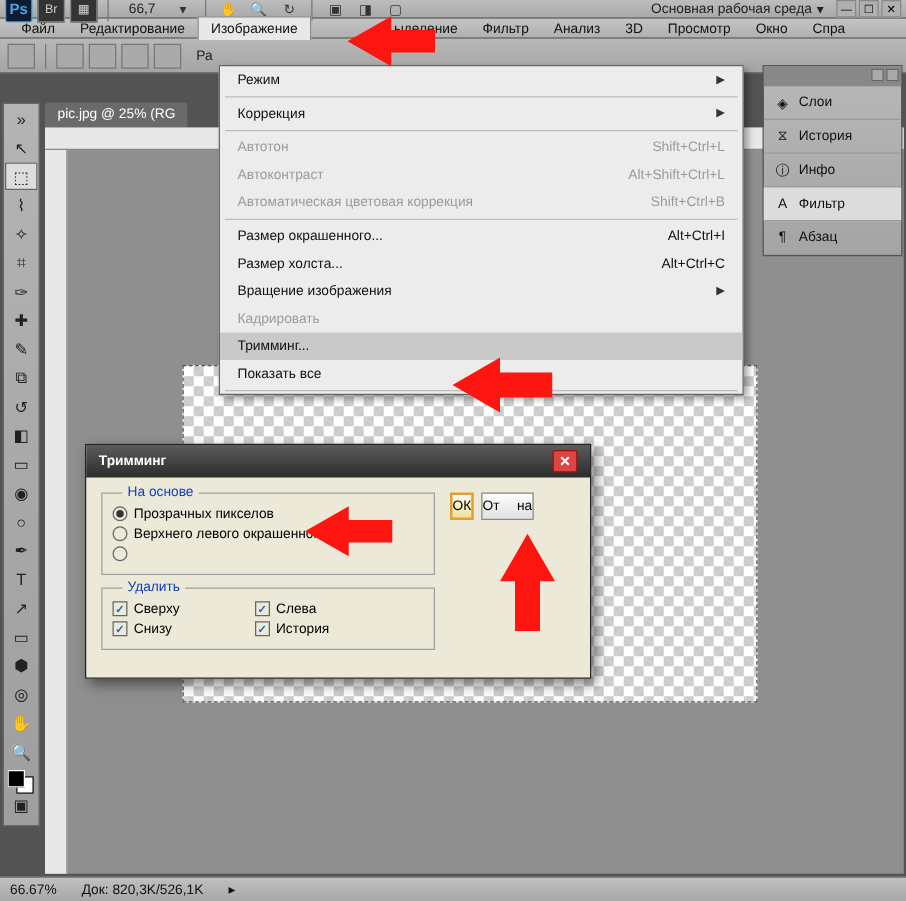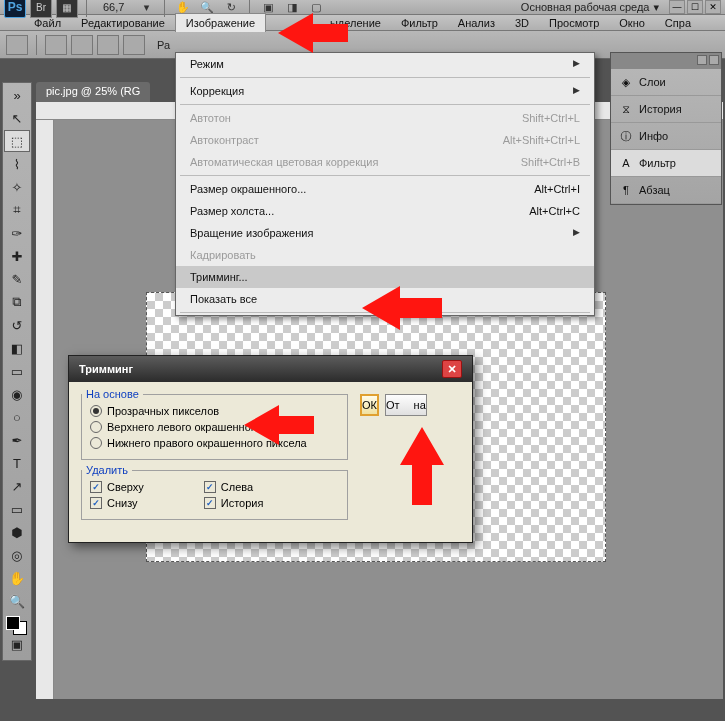--- a/index.html
+++ b/index.html
@@ -11,21 +11,21 @@
 .ps-icon { width: 22px; height: 22px; background: #0b1c33; border: 1px solid #4fa3e0; display: flex; align-items: center; justify-content: center; color: #4fa3e0; font-weight: bold; font-size: 12px; border-radius: 2px; }
 .br-icon { width: 22px; height: 22px; background: #333; border: 1px solid #888; display: flex; align-items: center; justify-content: center; color: #ccc; font-size: 10px; }
 .tb-sep { width: 1px; height: 20px; background: #777; margin: 0 4px; }
 .tb-txt { color: #222; padding: 0 8px; }
 .tb-ico { width: 20px; height: 20px; display: flex; align-items: center; justify-content: center; color: #333; }
 .workspace { margin-left: auto; margin-right: 6px; color: #222; display:flex; align-items:center; gap:4px;}
 .win-btns { display: flex; gap: 2px; }
 .win-btn { width: 16px; height: 14px; background: #b0b0b0; border: 1px solid #888; display:flex; align-items:center; justify-content:center; font-size:9px;}
 
 
-.menubar { height: 16px; background: linear-gradient(#c4c4c4,#b0b0b0); display: flex; align-items: center; padding: 0 24px; border-bottom: 1px solid #777; }
+.menubar { height: 16px; background: linear-gradient(#c4c4c4,#b0b0b0); display: flex; align-items: center; padding: 0 7px; border-bottom: 1px solid #777; }
 .menuitem { padding: 3px 10px; color: #111; cursor: pointer; }
 .menuitem.active { background: #e8e8e8; border: 1px solid #888; border-bottom: none; }
 
 
 .optionsbar { height: 28px; background: linear-gradient(#b8b8b8,#a4a4a4); display: flex; align-items: center; padding: 0 6px; gap: 4px; border-bottom: 1px solid #666; }
 .opt-box { width: 22px; height: 20px; background: #aaa; border: 1px solid #777; }
 
 
 .toolbox { position: absolute; left: 2px; top: 82px; width: 30px; background: linear-gradient(#b4b4b4,#9e9e9e); border: 1px solid #666; padding-bottom:4px;}
 .tool { width: 26px; height: 22px; margin: 1px auto; display: flex; align-items: center; justify-content: center; color: #222; font-size: 13px; }
@@ -62,21 +62,21 @@
 
 .dialog { position: absolute; top: 355px; left: 68px; width: 405px; background: #ece9d8; border: 1px solid #222; box-shadow: 4px 4px 10px rgba(0,0,0,.5); z-index: 20; }
 .dlg-title { height: 26px; background: linear-gradient(#5c5c5c,#2b2b2b); color: #fff; font-weight: bold; padding: 5px 10px; display: flex; justify-content: space-between; align-items: center; }
 .dlg-close { width: 20px; height: 18px; background: #d44; border: 1px solid #911; color: #fff; display: flex; align-items: center; justify-content: center; font-weight: bold; border-radius:2px;}
 .dlg-body { padding: 12px; display: flex; gap: 12px; }
 .dlg-left { flex: 1; }
 .dlg-right { width: 100px; display:flex; flex-direction:row; gap:6px;}
 .dlg-btn { height: 22px; background: linear-gradient(#fdfdfd,#e0e0e0); border: 1px solid #888; display: flex; align-items: center; justify-content: center; cursor: pointer; }
 .dlg-btn.primary { border: 2px solid #e0a030; background: linear-gradient(#fffbe8,#f0e0a0); }
 .fieldset { border: 1px solid #a0a0a0; padding: 8px; margin-bottom: 10px; position: relative; }
-.legend { position: absolute; top: -7px; left: 0; background: #ece9d8; padding: 0 4px; color: #1040c0; }
+.legend { position: absolute; top: -7px; left: 16px; background: #ece9d8; padding: 0 4px; color: #1040c0; }
 .radio-row, .check-row { display: flex; align-items: center; gap: 5px; padding: 2px 0; }
 .radio { width: 12px; height: 12px; border: 1px solid #666; border-radius: 50%; display:flex;align-items:center;justify-content:center;}
 .radio.checked::after { content:""; width:6px;height:6px;background:#333;border-radius:50%;}
 .check { width: 12px; height: 12px; border: 1px solid #666; display:flex;align-items:center;justify-content:center; font-size:9px;color:#2060c0;font-weight:bold;}
 .check-cols { display: flex; gap: 60px; }
 
 
 .statusbar { position: absolute; bottom: 0; left: 0; right: 0; height: 20px; background: linear-gradient(#c0c0c0,#a8a8a8); border-top: 1px solid #777; display: flex; align-items: center; padding: 0 8px; gap: 20px; color: #111; }
 
 
@@ -261,21 +261,20 @@
               <span class="radio checked"></span>
               <span>Прозрачных пикселов</span>
             </div>
           <div class="radio-row">
               <span class="radio"></span>
               <span>Верхнего левого окрашенного</span>
               <span style="margin-left:30px">ла</span>
             </div>
           <div class="radio-row">
               <span class="radio"></span>
-              <span>Нижнего правого окрашенного пиксела</span>
             </div>
         </div>
         <div class="fieldset">
           <div class="legend">Удалить</div>
           <div class="check-cols">
             <div>
               <div class="check-row">
                   <span class="check">✓</span>
                   <span>Сверху</span>
                 </div>
@@ -301,20 +300,25 @@
         <div class="dlg-btn primary">ОК</div>
         <div class="dlg-btn">
             <span>От</span>
             <span style="width:14px;display:inline-block"></span>
             <span>на</span>
           </div>
       </div>
     </div>
   </div>
 
+  <div class="statusbar">
+    <span>66.67%</span>
+    <span>Док: 820,3K/526,1K</span>
+    <span>▸</span>
+  </div>
 
   <div class="arrow" style="top:8px;left:278px">
     <svg width="70" height="50">
         <polygon points="0,25 35,5 35,16 70,16 70,34 35,34 35,45" fill="#ff1510"></polygon>
       </svg>
   </div>
   <div class="arrow" style="top:283px;left:362px">
     <svg width="80" height="50">
         <polygon points="0,25 38,3 38,15 80,15 80,35 38,35 38,47" fill="#ff1510"></polygon>
       </svg>

